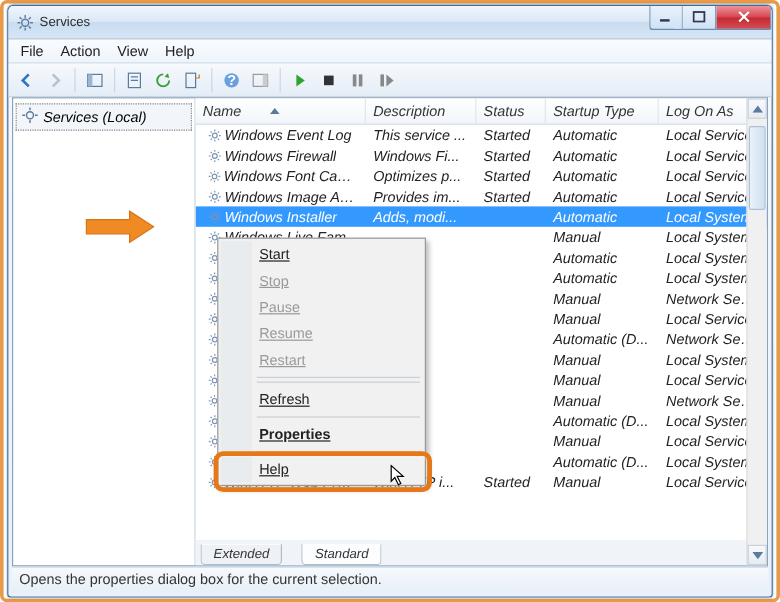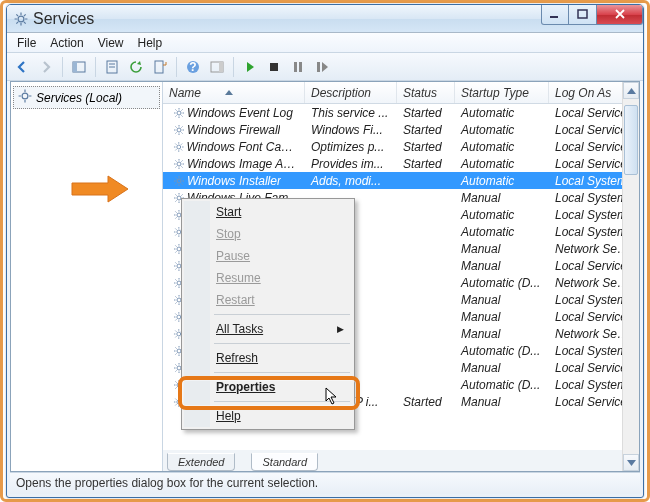--- a/index.html
+++ b/index.html
@@ -6,21 +6,21 @@
 body { background: #fff; width: 650px; height: 502px; overflow: hidden; position: relative; }
 
 
 .outer-glow { position: absolute; inset: 0; border: 3px solid #e69a4a; border-radius: 6px; pointer-events: none; z-index: 0; }
 
 
 .window { position: absolute; left: 6px; top: 4px; width: 638px; height: 494px; border: 1px solid #3b6ea5; border-radius: 5px 5px 3px 3px; background: linear-gradient(to bottom, #f4f8fc, #eaf1f9); box-shadow: 0 0 2px rgba(0,0,0,0.3); display: flex; flex-direction: column; overflow: hidden; }
 
 .titlebar { height: 28px; background: linear-gradient(to bottom, #f0f6fc, #d9e7f5 50%, #c9ddf0 51%, #d5e6f6); display: flex; align-items: center; padding-left: 6px; border-bottom: 1px solid #a8b8c8; }
 .titlebar .icon { width: 16px; height: 16px; margin-right: 4px; display:inline-flex; align-items:center; justify-content:center;}
-.titlebar .title { color: #2b2b2b; font-size: 16px; flex: 1; }
+.titlebar .title { color: #2b2b2b; font-size: 11px; flex: 1; }
 .win-buttons { display: flex; align-items: stretch; height: 20px; margin-top: -8px; margin-right: 0;}
 .win-btn { width: 28px; height: 20px; border: 1px solid #6a8aae; border-top: none; display:flex; align-items:center; justify-content:center; color:#345; background: linear-gradient(to bottom,#e9f2fb,#cfe2f4);}
 .win-btn.min { border-radius: 0 0 0 3px; }
 .win-btn.max { border-left:none; }
 .win-btn.close { width: 46px; border-radius: 0 0 3px 0; border-left:none; background: linear-gradient(to bottom,#e9949a,#d9434d 50%,#c02b32 51%,#d84b52); color:#fff; }
 .win-btn svg { width:12px; height:10px; }
 
 .menubar { height: 20px; background: linear-gradient(to bottom,#fafcff,#eef4fb); border-bottom: 1px solid #c9d6e3; display:flex; align-items:center; padding-left:4px; gap:2px;}
 .menubar span { padding: 2px 6px; color:#222; }
 
@@ -700,24 +700,20 @@
 </div>
 
 <div class="context-menu">
   <div class="cm-gutter"></div>
   <div class="cm-item">Start</div>
   <div class="cm-item disabled">Stop</div>
   <div class="cm-item disabled">Pause</div>
   <div class="cm-item disabled">Resume</div>
   <div class="cm-item disabled">Restart</div>
   <div class="cm-sep"></div>
-  <div class="cm-item">
-      <span>All Tasks</span>
-      <span class="cm-arrow">▶</span>
-    </div>
   <div class="cm-sep"></div>
   <div class="cm-item">Refresh</div>
   <div class="cm-sep"></div>
   <div class="cm-item" style="font-weight:bold">Properties</div>
   <div class="cm-sep"></div>
   <div class="cm-item">Help</div>
 </div>
 
 <div class="hl-box"></div>
 

